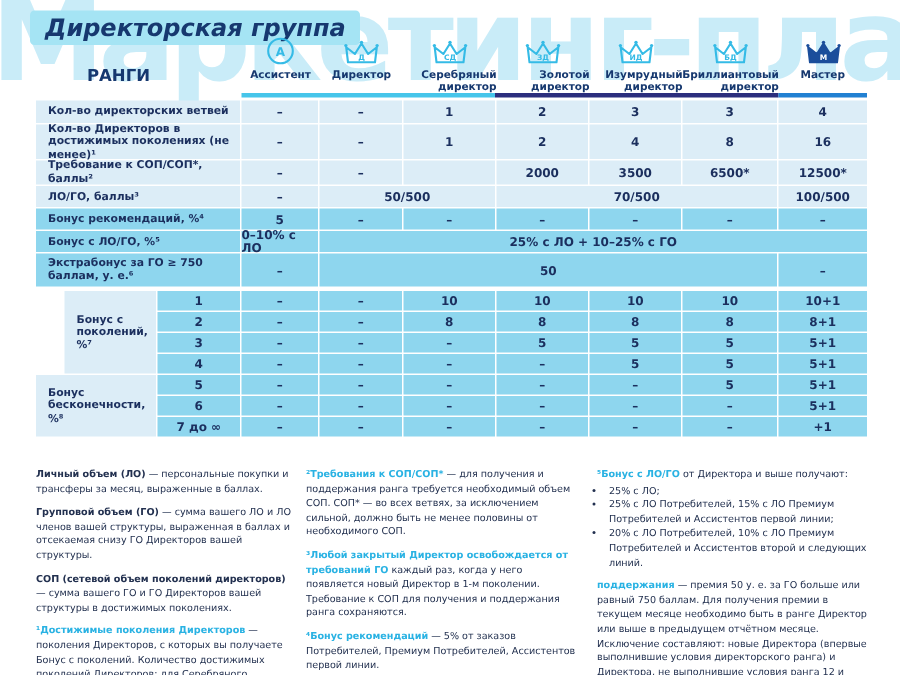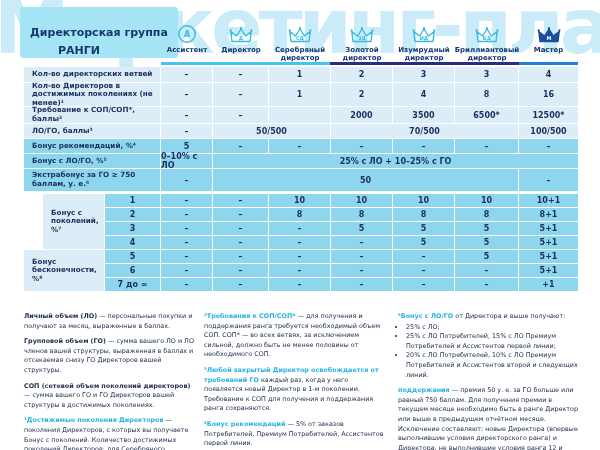--- a/index.html
+++ b/index.html
@@ -3,29 +3,29 @@
 <meta charset="utf-8">
 <style>
   html,body{margin:0;padding:0;}
   .app{position:relative;width:600px;height:450px;background:#ffffff;overflow:hidden;
        font-family:"DejaVu Sans","Liberation Sans",sans-serif;color:#1b2f5e;}
   
   .watermark{position:absolute;top:-18px;left:-6px;font-size:76px;font-weight:bold;
              letter-spacing:-4px;color:#c9ecf8;white-space:nowrap;z-index:0;}
   
   .title{position:absolute;left:20px;top:7px;background:#a5e4f4;color:#16386f;
-         font-size:11px;font-weight:bold;padding:19px 10px;border-radius:3px;z-index:2;}
+         font-size:16px;font-weight:bold;padding:2px 10px;border-radius:3px;z-index:2;font-style:italic;}
   .rangi{position:absolute;left:24px;top:44px;width:110px;text-align:center;
          font-size:11px;font-weight:bold;color:#16386f;z-index:2;}
   
   .heads{position:absolute;left:161px;top:24px;width:417px;display:grid;
          grid-template-columns:52px 56px 62px 62px 62px 64px 59px;z-index:2;}
   .col-head{display:flex;flex-direction:column;align-items:center;}
   .col-head .ic{height:20px;display:flex;align-items:flex-end;justify-content:center;}
-  .col-label{font-size:7px;font-weight:bold;color:#16386f;text-align:center;
+  .col-label{font-size:7px;font-weight:bold;color:#16386f;text-align:right;
              line-height:1.15;margin-top:2px;}
   
   .bars{position:absolute;left:161px;top:62px;width:417px;height:3px;display:flex;z-index:2;}
   .bar1{width:169px;background:#46c5ea;}
   .bar2{width:189px;background:#2b2e7d;}
   .bar3{width:59px;background:#2180d2;}
   
   .tbl{position:absolute;left:24px;top:67px;width:438px;display:grid;
        grid-template-columns:136px 51px 55px 61px 61px 61px 63px 59px;
        grid-template-rows:15px 23px 16px 14px 14px 14px 22px;gap:1px;z-index:2;}
@@ -269,21 +269,21 @@
     <div class="cell hl" style="grid-row:7;">–</div>
     <div class="cell hl" style="grid-row:7;">–</div>
     <div class="cell hl" style="grid-row:7;">–</div>
     <div class="cell hl" style="grid-row:7;">–</div>
     <div class="cell hl" style="grid-row:7;">–</div>
     <div class="cell hl" style="grid-row:7;">–</div>
     <div class="cell hl" style="grid-row:7;">+1</div>
   </div>
 
   <div class="fncol fncol1">
-    <p class="fn"><span class="lead dk">Личный объем (ЛО)</span><span> — персональные покупки и получают за месяц, выраженные в баллах.</span></p>
+    <p class="fn"><span class="lead dk">Личный объем (ЛО)</span><span> — персональные покупки и трансферы за месяц, выраженные в баллах.</span></p>
     <p class="fn"><span class="lead dk">Групповой объем (ГО)</span><span> — сумма вашего ЛО и ЛО членов вашей структуры, выраженная в баллах и отсекаемая снизу ГО Директоров вашей структуры.</span></p>
     <p class="fn"><span class="lead dk">СОП (сетевой объем поколений директоров)</span><span> — сумма вашего ГО и ГО Директоров вашей структуры в достижимых поколениях.</span></p>
     <p class="fn"><span class="lead cy">¹Достижимые поколения Директоров</span><span> — поколения Директоров, с которых вы получаете Бонус с поколений. Количество достижимых поколений Директоров: для Серебряного директора — 2; для Золотого директора — 3; для Изумрудного директора — 4; для Бриллиантового директора — 5; от Мастера и выше — 6.</span></p>
   </div>
 
   <div class="fncol fncol2">
     <p class="fn"><span class="lead cy">²Требования к СОП/СОП*</span><span> — для получения и поддержания ранга требуется необходимый объем СОП. СОП* — во всех ветвях, за исключением сильной, должно быть не менее половины от необходимого СОП.</span></p>
     <p class="fn"><span class="lead cy">³Любой закрытый Директор освобождается от требований ГО</span><span> каждый раз, когда у него появляется новый Директор в 1-м поколении. Требование к СОП для получения и поддержания ранга сохраняются.</span></p>
     <p class="fn"><span class="lead cy">⁴Бонус рекомендаций</span><span> — 5% от заказов Потребителей, Премиум Потребителей, Ассистентов первой линии.</span></p>
   </div>

